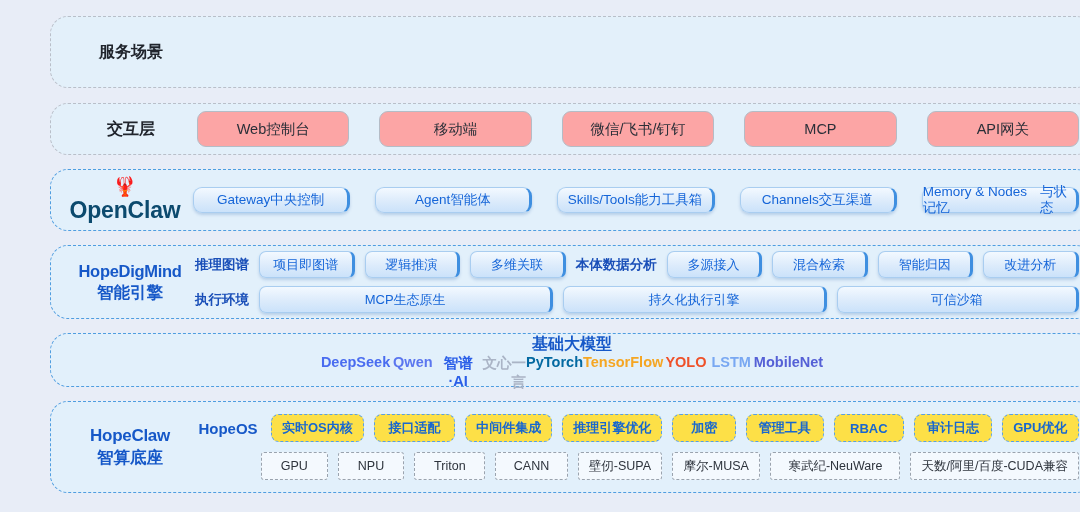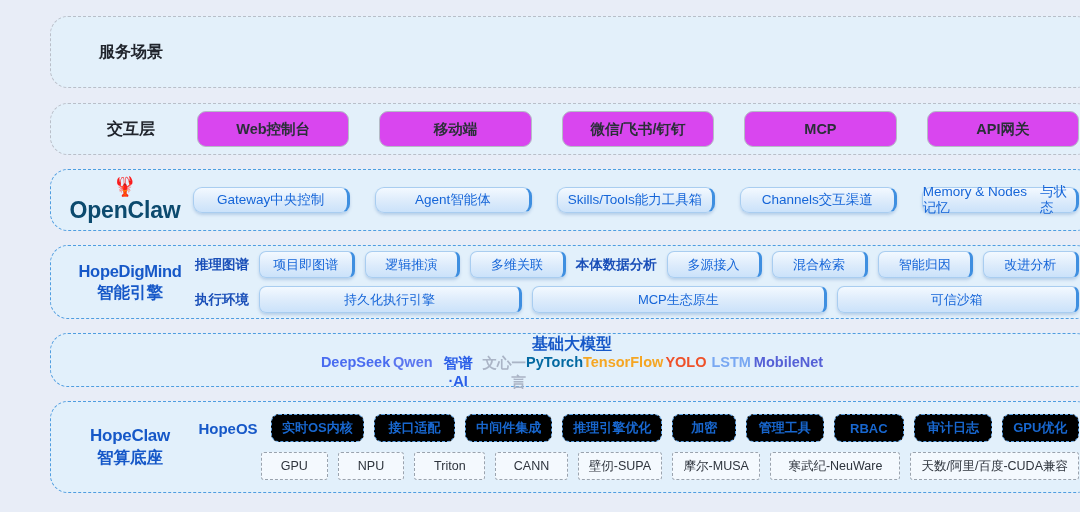--- a/index.html
+++ b/index.html
@@ -38,23 +38,23 @@
   }
   .r1 .cell .t1 { font-weight: bold; }
   .r1 .cell .t2 { font-weight: bold; }
 
   
   .r2 { height: 52px; margin-bottom: 14px; padding: 0 14px; }
   .r2 .rowlabel { width: 132px; font-size: 16px; color: #20242c; }
   .r2 .cells { flex: 1; display: flex; gap: 30px; }
   .r2 .pill {
     flex: 1; height: 36px; border-radius: 9px;
-    border: 1px solid #b4bcc6; background: #d946ef;
+    border: 1px solid #b4bcc6; background: #fca5a5;
     display: flex; align-items: center; justify-content: center;
-    font-size: 14.5px; color: #2a2f38; font-weight: bold;
+    font-size: 14.5px; color: #2a2f38;
   }
 
   
   .r3 { height: 62px; margin-bottom: 14px; padding: 0 14px; }
   .brand3 {
     width: 120px; flex: none; display: flex; flex-direction: column;
     align-items: center; justify-content: center;
   }
   .lobster { font-size: 19px; line-height: 1; margin-bottom: 1px; }
   .brand3 .nm { font-size: 23px; font-weight: bold; color: #0c4a6e; letter-spacing: -.2px; }
@@ -90,21 +90,21 @@
 
   
   .r6 { height: 92px; padding: 0 14px; }
   .brand6 { width: 130px; flex: none; text-align: center; color: #1658c8; font-weight: bold; line-height: 1.3; }
   .brand6 .a { font-size: 17px; letter-spacing: -.3px; }
   .brand6 .b { font-size: 16.5px; }
   .r6 .stack { flex: 1; display: flex; flex-direction: column; gap: 10px; }
   .oslab { font-size: 15px; font-weight: bold; color: #1658c8; width: 66px; flex: none; text-align: center; }
   .bpill {
     height: 28px; border-radius: 8px; border: 1.2px dashed #5a9fe2;
-    background: #000000; color: #1867cf; font-size: 13px; font-weight: bold;
+    background: #fde047; color: #1867cf; font-size: 13px; font-weight: bold;
     display: flex; align-items: center; justify-content: center;
     padding: 0 10px; white-space: nowrap;
   }
   .dpill {
     height: 28px; border-radius: 3px; border: 1.2px dashed #9aa3ae;
     background: #f4f9fe; color: #2d333c; font-size: 12.5px;
     display: flex; align-items: center; justify-content: center;
     padding: 0 10px; white-space: nowrap;
   }
   .srow2 { display: flex; align-items: center; gap: 10px; padding-left: 66px; }
@@ -170,22 +170,22 @@
         <div class="gpill sm" style="flex:1">逻辑推演</div>
         <div class="gpill sm" style="flex:1">多维关联</div>
         <span class="sublab">本体数据分析</span>
         <div class="gpill sm" style="flex:1">多源接入</div>
         <div class="gpill sm" style="flex:1">混合检索</div>
         <div class="gpill sm" style="flex:1">智能归因</div>
         <div class="gpill sm" style="flex:1">改进分析</div>
       </div>
       <div class="subrow">
         <span class="sublab">执行环境</span>
+        <div class="gpill sm" style="flex:1.12">MCP生态原生</div>
         <div class="gpill sm" style="flex:1">持久化执行引擎</div>
-        <div class="gpill sm" style="flex:1.12">MCP生态原生</div>
         <div class="gpill sm" style="flex:.92">可信沙箱</div>
       </div>
     </div>
   </div>
 
   <div class="band blue r5">
     <div class="rowlabel">基础大模型</div>
     <div class="cells">
       <div class="m" style="color: rgb(74, 108, 240);">DeepSeek</div>
       <div class="m" style="color: rgb(91, 118, 239);">Qwen</div>

